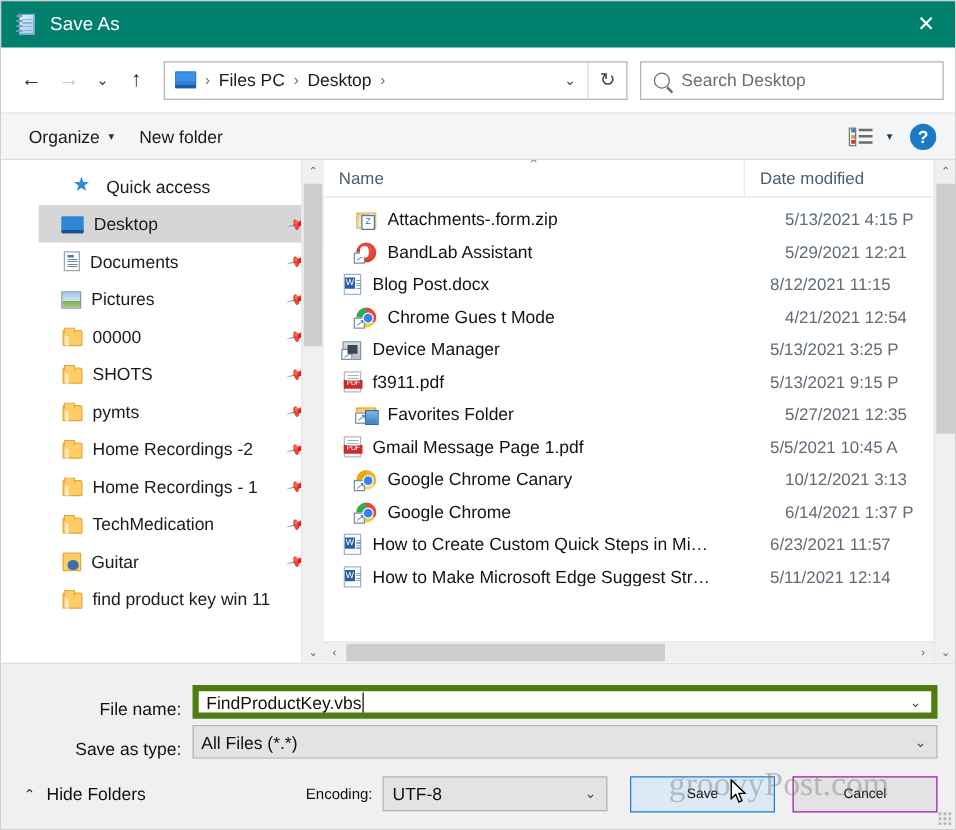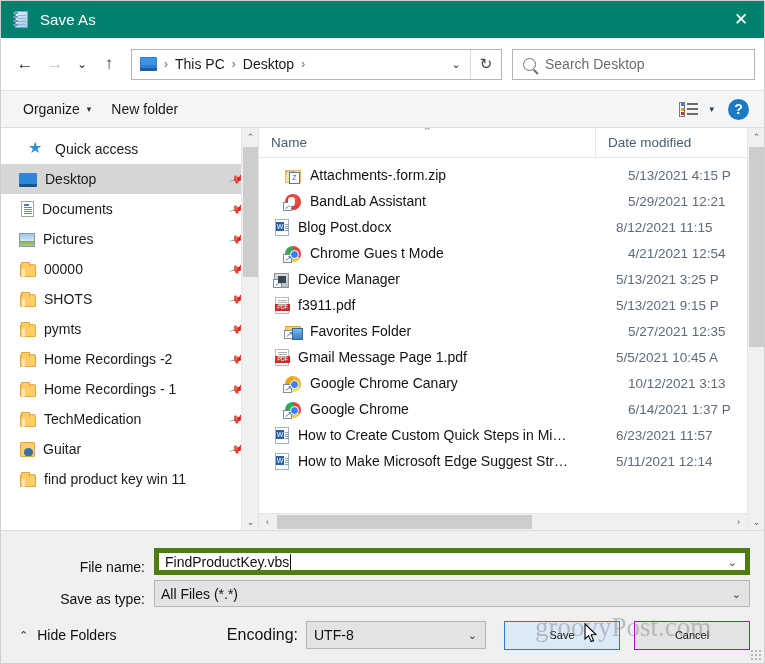--- a/index.html
+++ b/index.html
@@ -161,21 +161,21 @@
   
   .body {
     flex: 1 1 auto; display: flex; min-height: 0;
     background: #ffffff;
   }
   .navpane {
     width: 258px; flex: none; position: relative;
     background: #ffffff; overflow: hidden;
     border-right: 1px solid #e4e4e4;
   }
-  .navpane-list { padding-top: 6px; }
+  .navpane-list { padding-top: 6px; padding-left: 30px; }
   .nav-row {
     height: 30px; display: flex; align-items: center;
     padding-left: 18px; position: relative;
     font-size: 14px; color: #1a1a1a;
   }
   .nav-row.header { padding-left: 28px; }
   .nav-row.selected { background: #d6d6d6; }
   .nav-ico { width: 18px; height: 17px; flex: none; margin-right: 8px; position: relative; }
 
   .ico-quick { }
@@ -358,21 +358,21 @@
   .footer {
     flex: none; height: 56px; background: #f0f0f0;
     display: flex; align-items: center; padding: 0 14px 0 18px;
     position: relative;
   }
   .hidefolders {
     display: flex; align-items: center; font-size: 14px; color: #101010;
   }
   .hidefolders .chev { font-size: 11px; margin-right: 9px; color: #2b2b2b; }
   .footer-spacer { flex: 1 1 auto; }
-  .enc-label { font-size: 16px; color: #101010; margin-right: 8px; }
+  .enc-label { font-size: 12px; color: #101010; margin-right: 8px; }
   .enc-combo {
     width: 180px; height: 28px; background: #e3e3e3; border: 1px solid #b6b6b6;
     display: flex; align-items: center; padding-left: 7px; position: relative;
     margin-right: 18px;
   }
   .enc-combo .val { font-size: 14px; color: #101010; }
   .btn {
     width: 116px; height: 29px;
     display: flex; align-items: center; justify-content: center;
     font-size: 11px; color: #101010;
@@ -421,21 +421,21 @@
   <div class="navbar">
     <div class="nav-btn">←</div>
     <div class="nav-btn disabled">→</div>
     <div class="nav-btn small">⌄</div>
     <div class="nav-btn">↑</div>
 
     <div class="addressbar">
       <div class="crumbs">
         <span class="crumb-icon"></span>
         <span class="crumb-sep">›</span>
-        <span class="crumb-text">This PC</span>
+        <span class="crumb-text">Files PC</span>
         <span class="crumb-sep">›</span>
         <span class="crumb-text">Desktop</span>
         <span class="crumb-sep">›</span>
       </div>
       <div class="addr-drop">⌄</div>
       <div class="refresh-btn">↻</div>
     </div>
 
     <div class="searchbar">
       <span class="search-icon"></span>

